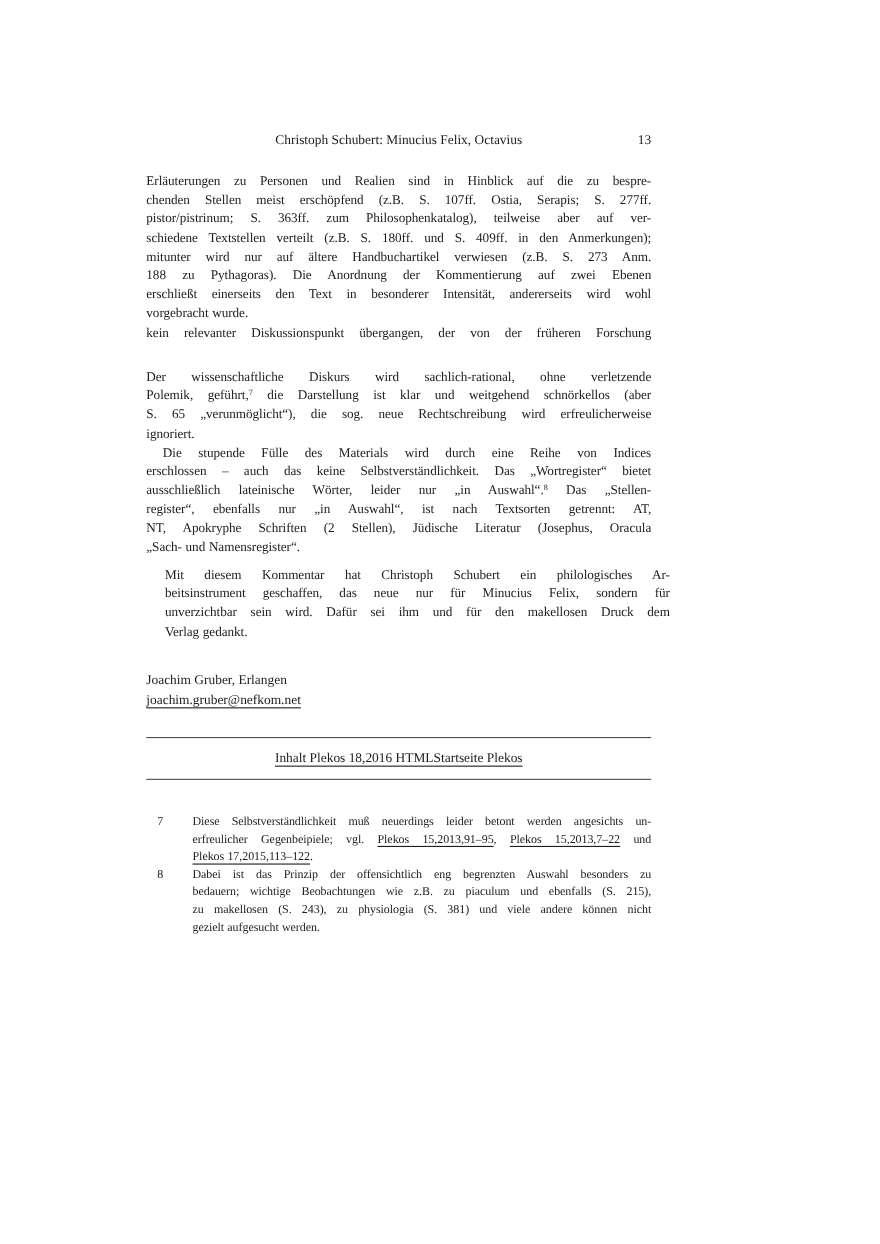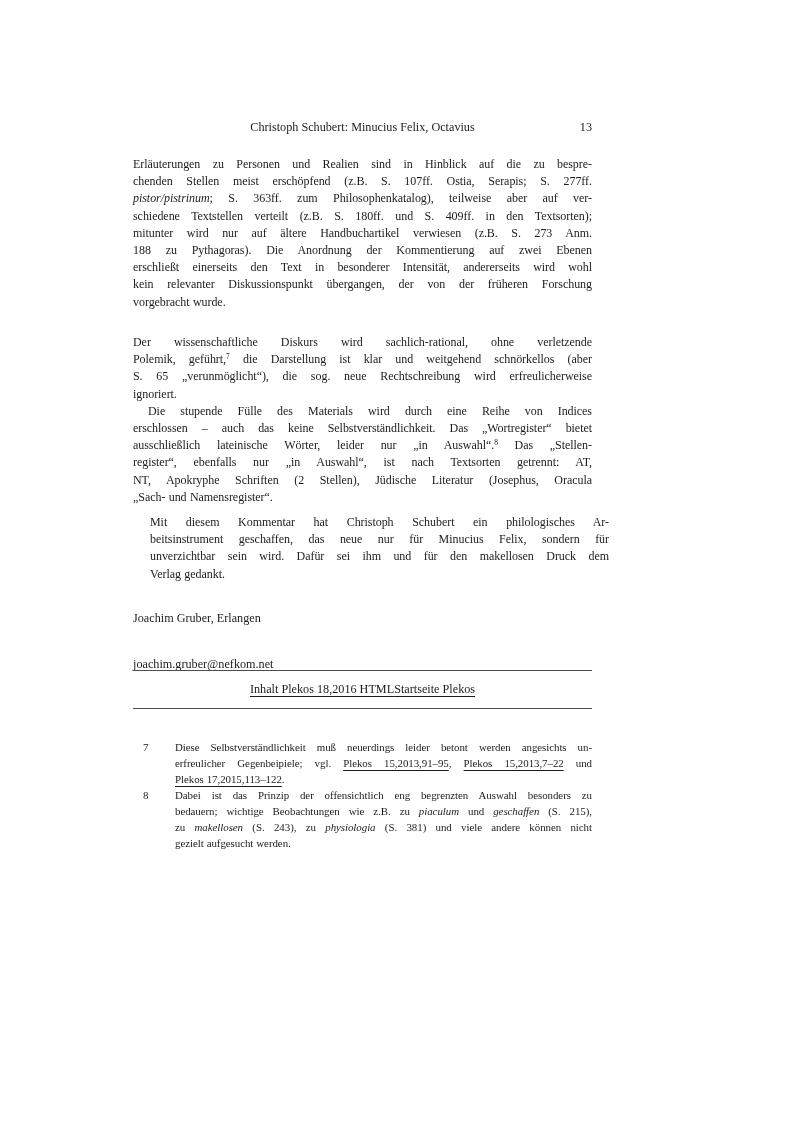--- a/index.html
+++ b/index.html
@@ -37,21 +37,21 @@
     text-align-last: justify;
     line-height: 17.2px;
     height: 17.2px;
     letter-spacing: -0.05px;
     word-spacing: 0.4px;
     white-space: nowrap;
   }
   .tline.last { text-align-last: left; }
   .tline.indent { padding-left: 15px; }
 
-  .it  { font-style: italic; }
+  .it  { }
   .sup {
     font-size: 0.62em;
     position: relative;
     top: -0.5em;
     letter-spacing: 0;
   }
   .lnk {
     text-decoration: underline;
     text-underline-offset: 2.5px;
     text-decoration-thickness: 1px;
@@ -60,23 +60,23 @@
   }
 
   #para1  { top: 156px; }
   #para23 { top: 334px; }
   #para4  { top: 514px; margin-left: 17px; }
 
   
   .signature { top: 610px; font-size: 12.2px; line-height: 17.5px; }
   .signature .email {
     display: inline-block;
+    text-decoration: underline;
     text-underline-offset: 2.5px;
     cursor: pointer;
-    margin-top: 28px;
   }
 
   
   .navbar {
     top: 670px;
     height: 37px;
     border-top: 1px solid #4d4d4d;
     border-bottom: 1px solid #4d4d4d;
     display: flex;
     align-items: center;
@@ -106,26 +106,26 @@
 <div class="abs runhead">
   <span>Christoph Schubert: Minucius Felix, Octavius</span>
   <span class="pagenum">13</span>
 </div>
 
 <div id="para1" class="abs textblock">
     <div>
       <div class="tline"><span>Erläuterungen zu Personen und Realien sind in Hinblick auf die zu bespre-</span></div>
       <div class="tline"><span>chenden Stellen meist erschöpfend (z.B. S. 107ff. Ostia, Serapis; S. 277ff.</span></div>
       <div class="tline"><span class="it">pistor/pistrinum</span><span>; S. 363ff. zum Philosophenkatalog), teilweise aber auf ver-</span></div>
-      <div class="tline"><span>schiedene Textstellen verteilt (z.B. S. 180ff. und S. 409ff. in den Textsorten);</span></div>
+      <div class="tline"><span>schiedene Textstellen verteilt (z.B. S. 180ff. und S. 409ff. in den Anmerkungen);</span></div>
       <div class="tline"><span>mitunter wird nur auf ältere Handbuchartikel verwiesen (z.B. S. 273 Anm.</span></div>
       <div class="tline"><span>188 zu Pythagoras). Die Anordnung der Kommentierung auf zwei Ebenen</span></div>
       <div class="tline"><span>erschließt einerseits den Text in besonderer Intensität, andererseits wird wohl</span></div>
+      <div class="tline last"><span>vorgebracht wurde.</span></div>
       <div class="tline"><span>kein relevanter Diskussionspunkt übergangen, der von der früheren Forschung</span></div>
-      <div class="tline last"><span>vorgebracht wurde.</span></div>
     </div>
   </div>
 <div id="para23" class="abs textblock">
     <div>
       <div class="tline"><span>Der wissenschaftliche Diskurs wird sachlich-rational, ohne verletzende</span></div>
       <div class="tline"><span>Polemik, geführt,</span><span class="sup">7</span><span> die Darstellung ist klar und weitgehend schnörkellos (aber</span></div>
       <div class="tline"><span>S. 65 „verunmöglicht“), die sog. neue Rechtschreibung wird erfreulicherweise</span></div>
       <div class="tline last"><span>ignoriert.</span></div>
     </div>
     <div>
@@ -159,17 +159,17 @@
 <div id="footnotes" class="abs footnotes">
     <div class="footnote">
       <span class="fn-num">7</span>
       <div class="tline"><span>Diese Selbstverständlichkeit muß neuerdings leider betont werden angesichts un-</span></div>
       <div class="tline"><span>erfreulicher Gegenbeipiele; vgl. </span><span class="lnk">Plekos 15,2013,91–95</span><span>, </span><span class="lnk">Plekos 15,2013,7–22</span><span> und</span></div>
       <div class="tline last"><span class="lnk">Plekos 17,2015,113–122</span><span>.</span></div>
     </div>
     <div class="footnote">
       <span class="fn-num">8</span>
       <div class="tline"><span>Dabei ist das Prinzip der offensichtlich eng begrenzten Auswahl besonders zu</span></div>
-      <div class="tline"><span>bedauern; wichtige Beobachtungen wie z.B. zu </span><span class="it">piaculum</span><span> und </span><span class="it">geschaffen</span><span> (S. 215),</span></div>
+      <div class="tline"><span>bedauern; wichtige Beobachtungen wie z.B. zu </span><span class="it">piaculum</span><span> und </span><span class="it">ebenfalls</span><span> (S. 215),</span></div>
       <div class="tline"><span>zu </span><span class="it">makellosen</span><span> (S. 243), zu </span><span class="it">physiologia</span><span> (S. 381) und viele andere können nicht</span></div>
       <div class="tline last"><span>gezielt aufgesucht werden.</span></div>
     </div>
   </div>
 
 </body></html>

